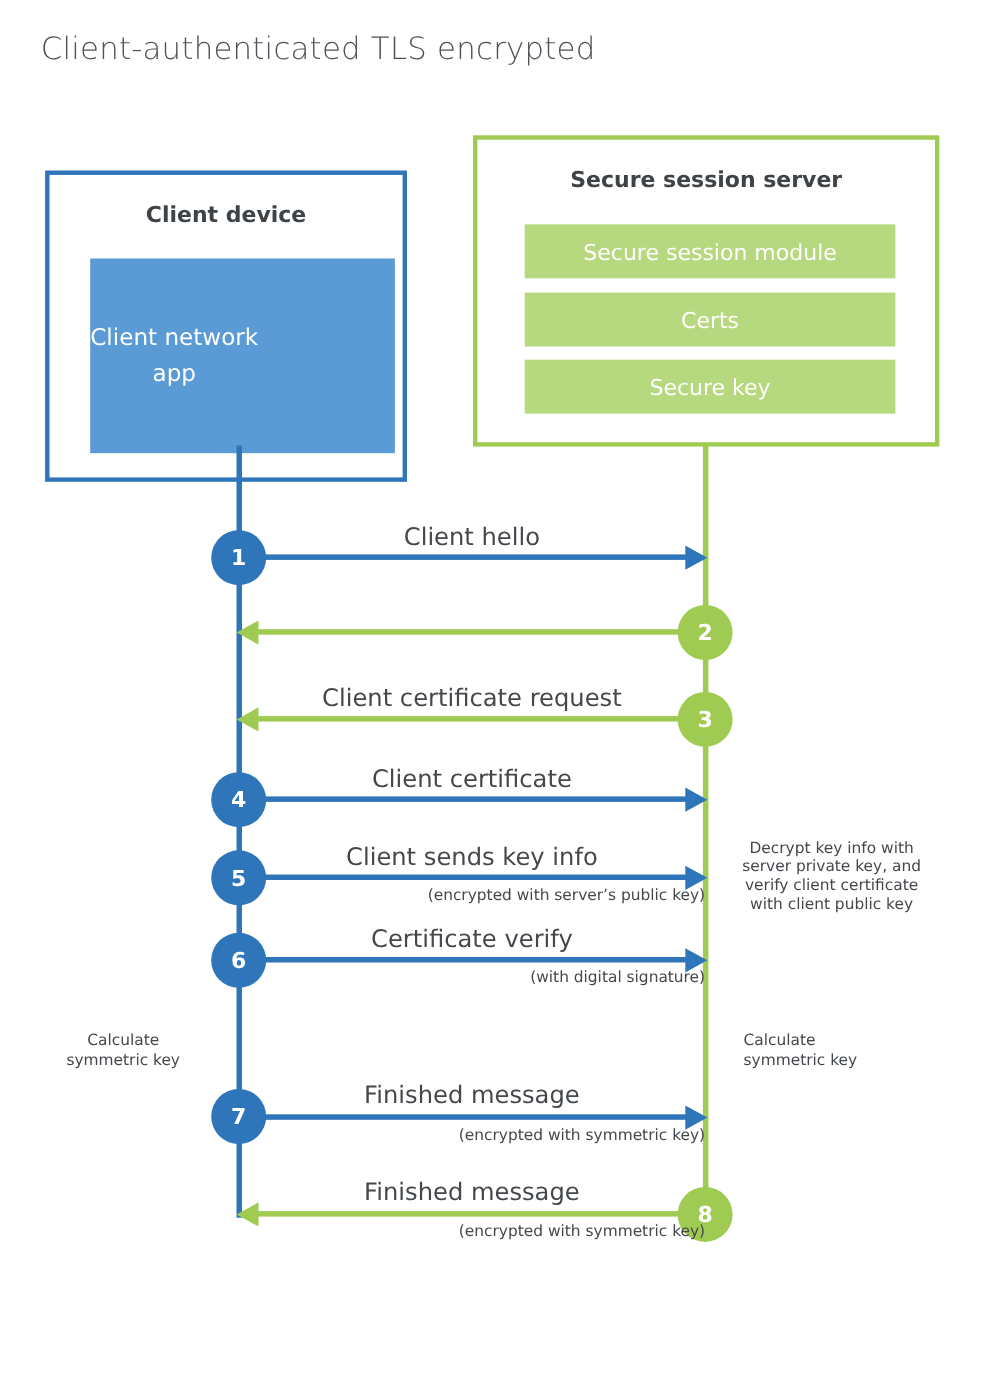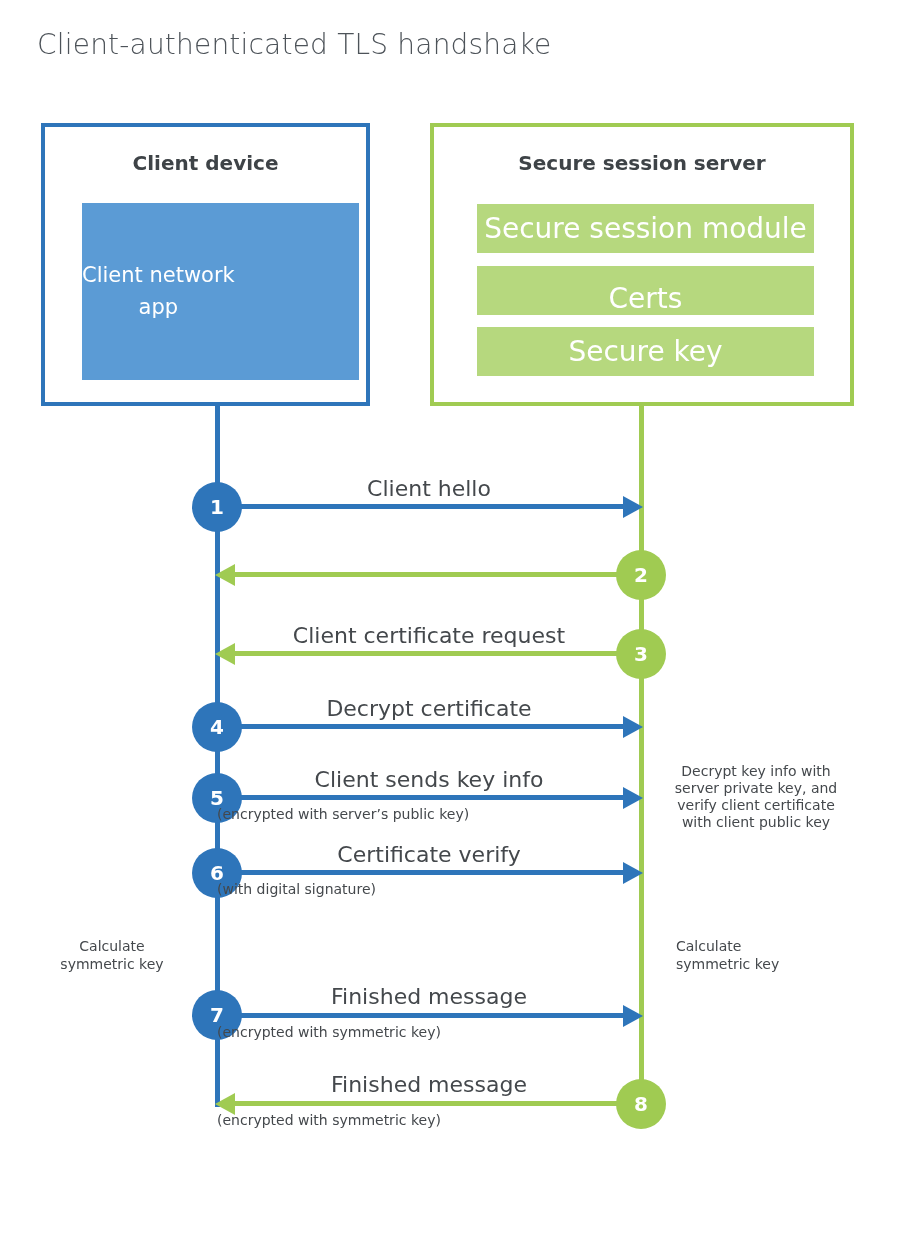--- a/index.html
+++ b/index.html
@@ -12,32 +12,32 @@
     --title:#4d5359;
   }
   *{margin:0;padding:0;box-sizing:border-box;}
   body{background:#ffffff;font-family:"DejaVu Sans","Liberation Sans",sans-serif;}
   .canvas{position:relative;width:900px;height:1256px;background:#ffffff;overflow:hidden;}
 
   .page-title{position:absolute;left:37px;top:28px;font-size:28px;font-weight:300;color:var(--title);letter-spacing:0.2px;}
 
   
   .actor-box{position:absolute;top:123px;height:283px;background:#fff;border-width:4px;border-style:solid;}
-  .client-box{left:41px;width:329px;border-color:var(--blue);}
+  .client-box{left:41px;width:329px;border-color:var(--blue);margin-top:32px;}
   .server-box{left:430px;width:424px;border-color:var(--green);}
   .actor-title{position:absolute;left:0;right:0;top:24px;text-align:center;font-size:20px;font-weight:bold;color:var(--text-dark);}
 
   .app-box{position:absolute;left:37px;top:76px;width:277px;height:177px;background:var(--blue-fill);
            display:flex;align-items:center;justify-content:flex-start;text-align:center;
            color:#fff;font-size:21px;line-height:1.5;white-space:pre-line;}
 
   .module-bar{position:absolute;left:43px;width:337px;height:49px;background:var(--green-fill);
               display:flex;align-items:center;justify-content:center;
-              color:#fff;font-size:28px;}
-  .bar-0{top:77px;} .bar-1{top:139px;align-items:flex-end;} .bar-2{top:200px;}
+              color:#fff;font-size:20px;}
+  .bar-0{top:77px;} .bar-1{top:139px;} .bar-2{top:200px;}
 
   
   .lifeline{position:absolute;width:5px;}
   .client-line{left:215px;top:405px;height:702px;background:var(--blue);}
   .server-line{left:639px;top:405px;height:699px;background:var(--green);}
 
   
   .circle{position:absolute;width:50px;height:50px;border-radius:50%;
           display:flex;align-items:center;justify-content:center;
           color:#fff;font-size:20px;font-weight:bold;}
@@ -54,38 +54,38 @@
       border-top:11px solid transparent;border-bottom:11px solid transparent;border-left:20px solid var(--blue);}
   .arrow.dir-left .shaft{right:0;left:16px;background:var(--green);}
   .arrow.dir-left .head{position:absolute;left:-2px;top:-8.5px;width:0;height:0;
       border-top:11px solid transparent;border-bottom:11px solid transparent;border-right:20px solid var(--green);}
   #a1{top:504px;} #a2{top:572px;} #a3{top:651px;} #a4{top:724px;}
   #a5{top:795px;} #a6{top:870px;} #a7{top:1013px;} #a8{top:1101px;}
 
   
   .msg-label{position:absolute;left:217px;width:424px;text-align:center;
              font-size:22px;color:var(--label);}
-  .msg-sub{position:absolute;left:217px;width:424px;text-align:left;
+  .msg-sub{position:absolute;left:217px;width:424px;text-align:right;
            font-size:14px;color:var(--label);}
   #l1{top:476px;} #l2{top:544px;} #l3{top:623px;} #l4{top:696px;}
   #l5{top:767px;text-align:center;} #l6{top:842px;} #l7{top:984px;} #l8{top:1072px;}
   #s5{top:806px;} #s6{top:881px;} #s7{top:1024px;} #s8{top:1112px;}
 
   
   .note{position:absolute;font-size:14px;color:var(--label);line-height:17px;white-space:pre-line;}
   .note-decrypt{left:666px;top:763px;width:180px;text-align:center;}
   .note-calc-left{left:52px;top:937px;width:120px;text-align:center;line-height:18px;}
   .note-calc-right{left:676px;top:937px;width:120px;text-align:left;line-height:18px;}
 </style>
 </head>
 <body>
 
 <div class="canvas">
 
-  <div class="page-title">Client-authenticated TLS handshake</div>
+  <div class="page-title">Client-authenticated TLS encrypted</div>
 
   <div class="actor-box client-box">
     <div class="actor-title">Client device</div>
     <div class="app-box">
       <span>Client network
 app</span>
     </div>
   </div>
 
   <div class="actor-box server-box">
@@ -141,21 +141,21 @@
   <div id="c2" class="circle c-green cx-server">2</div>
   <div id="c3" class="circle c-green cx-server">3</div>
   <div id="c4" class="circle c-blue cx-client">4</div>
   <div id="c5" class="circle c-blue cx-client">5</div>
   <div id="c6" class="circle c-blue cx-client">6</div>
   <div id="c7" class="circle c-blue cx-client">7</div>
   <div id="c8" class="circle c-green cx-server">8</div>
 
   <div id="l1" class="msg-label">Client hello</div>
   <div id="l3" class="msg-label">Client certificate request</div>
-  <div id="l4" class="msg-label">Decrypt certificate</div>
+  <div id="l4" class="msg-label">Client certificate</div>
   <div id="l5" class="msg-label">Client sends key info</div>
   <div id="l6" class="msg-label">Certificate verify</div>
   <div id="l7" class="msg-label">Finished message</div>
   <div id="l8" class="msg-label">Finished message</div>
 
   <div id="s5" class="msg-sub">(encrypted with server’s public key)</div>
   <div id="s6" class="msg-sub">(with digital signature)</div>
   <div id="s7" class="msg-sub">(encrypted with symmetric key)</div>
   <div id="s8" class="msg-sub">(encrypted with symmetric key)</div>
 

